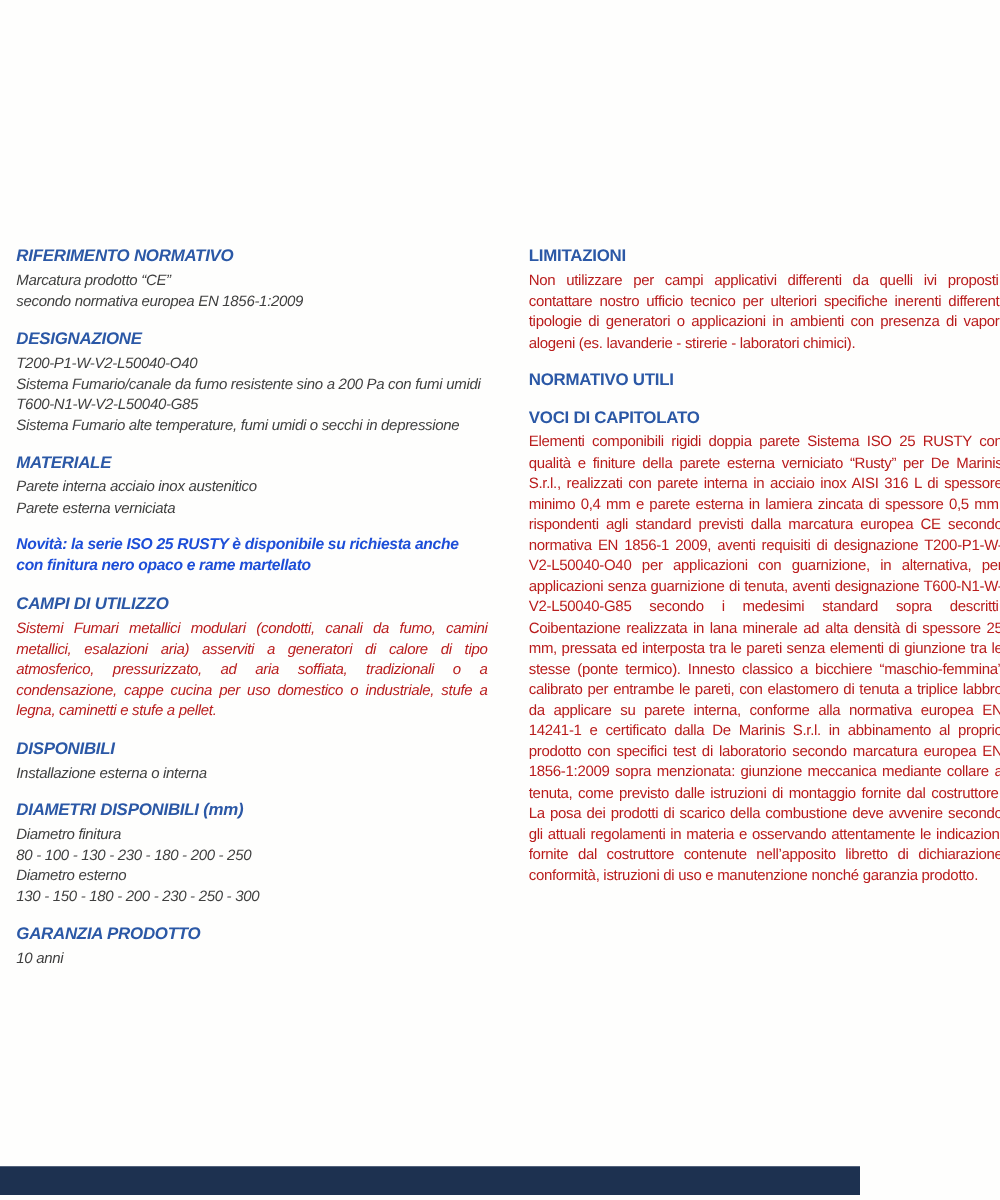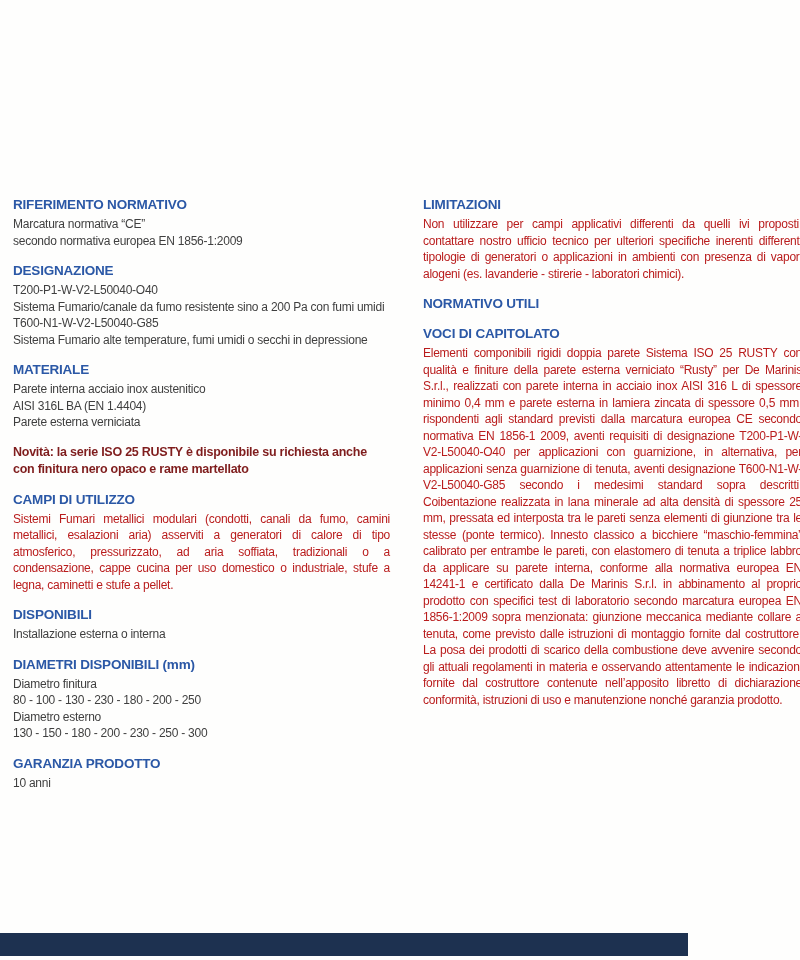--- a/index.html
+++ b/index.html
@@ -13,21 +13,21 @@
     height: 960px;
     background: #fefefd;
     overflow: hidden;
     font-family: "Liberation Sans", "DejaVu Sans", sans-serif;
     color: #3f3f3f;
   }
   .col {
     position: absolute;
     top: 196px;
   }
-  .col-left  { left: 13px;  width: 377px; }
+  .col-left  { left: 13px;  width: 377px; font-style: italic; }
   .col-right { left: 423px; width: 379px; }
 
   .section { margin: 0 0 13px 0; }
 
   .section-heading {
     font-size: 13.5px;
     font-weight: 700;
     color: #2b58a6;
     letter-spacing: -0.2px;
     line-height: 17px;
@@ -45,57 +45,56 @@
     letter-spacing: -0.25px;
     color: #b91c1c;
     text-align: justify;
     margin: 0;
   }
   .bold-note {
     font-size: 12.5px;
     line-height: 17px;
     letter-spacing: -0.25px;
     font-weight: 700;
-    color: #7f1d1d;
+    color: #1d4ed8;
     margin: 6px 0 0 0;
   }
   .footer-bar {
     position: absolute;
     left: 0;
     top: 933px;
     width: 688px;
     height: 23px;
     background: #1d3150;
   }
 </style>
 </head>
 <body>
 
 <div class="page">
 
   <div class="col col-left">
 
     <div class="section">
       <div class="section-heading">RIFERIMENTO NORMATIVO</div>
-      <div class="body-line">Marcatura normativa “CE”</div>
+      <div class="body-line">Marcatura prodotto “CE”</div>
       <div class="body-line">secondo normativa europea EN 1856-1:2009</div>
     </div>
 
     <div class="section">
       <div class="section-heading">DESIGNAZIONE</div>
       <div class="body-line">T200-P1-W-V2-L50040-O40</div>
       <div class="body-line">Sistema Fumario/canale da fumo resistente sino a 200 Pa con fumi umidi</div>
       <div class="body-line">T600-N1-W-V2-L50040-G85</div>
       <div class="body-line">Sistema Fumario alte temperature, fumi umidi o secchi in depressione</div>
     </div>
 
     <div class="section">
       <div class="section-heading">MATERIALE</div>
       <div class="body-line">Parete interna acciaio inox austenitico</div>
-      <div class="body-line">AISI 316L BA (EN 1.4404)</div>
       <div class="body-line">Parete esterna verniciata</div>
     </div>
 
     <div class="section">
       <p class="bold-note">Novità: la serie ISO 25 RUSTY è disponibile su richiesta anche con finitura nero opaco e rame martellato</p>
     </div>
 
     <div class="section">
       <div class="section-heading">CAMPI DI UTILIZZO</div>
       <p class="body-paragraph">Sistemi Fumari metallici modulari (condotti, canali da fumo, camini metallici, esalazioni aria) asserviti a generatori di calore di tipo atmosferico, pressurizzato, ad aria soffiata, tradizionali o a condensazione, cappe cucina per uso domestico o industriale, stufe a legna, caminetti e stufe a pellet.</p>

